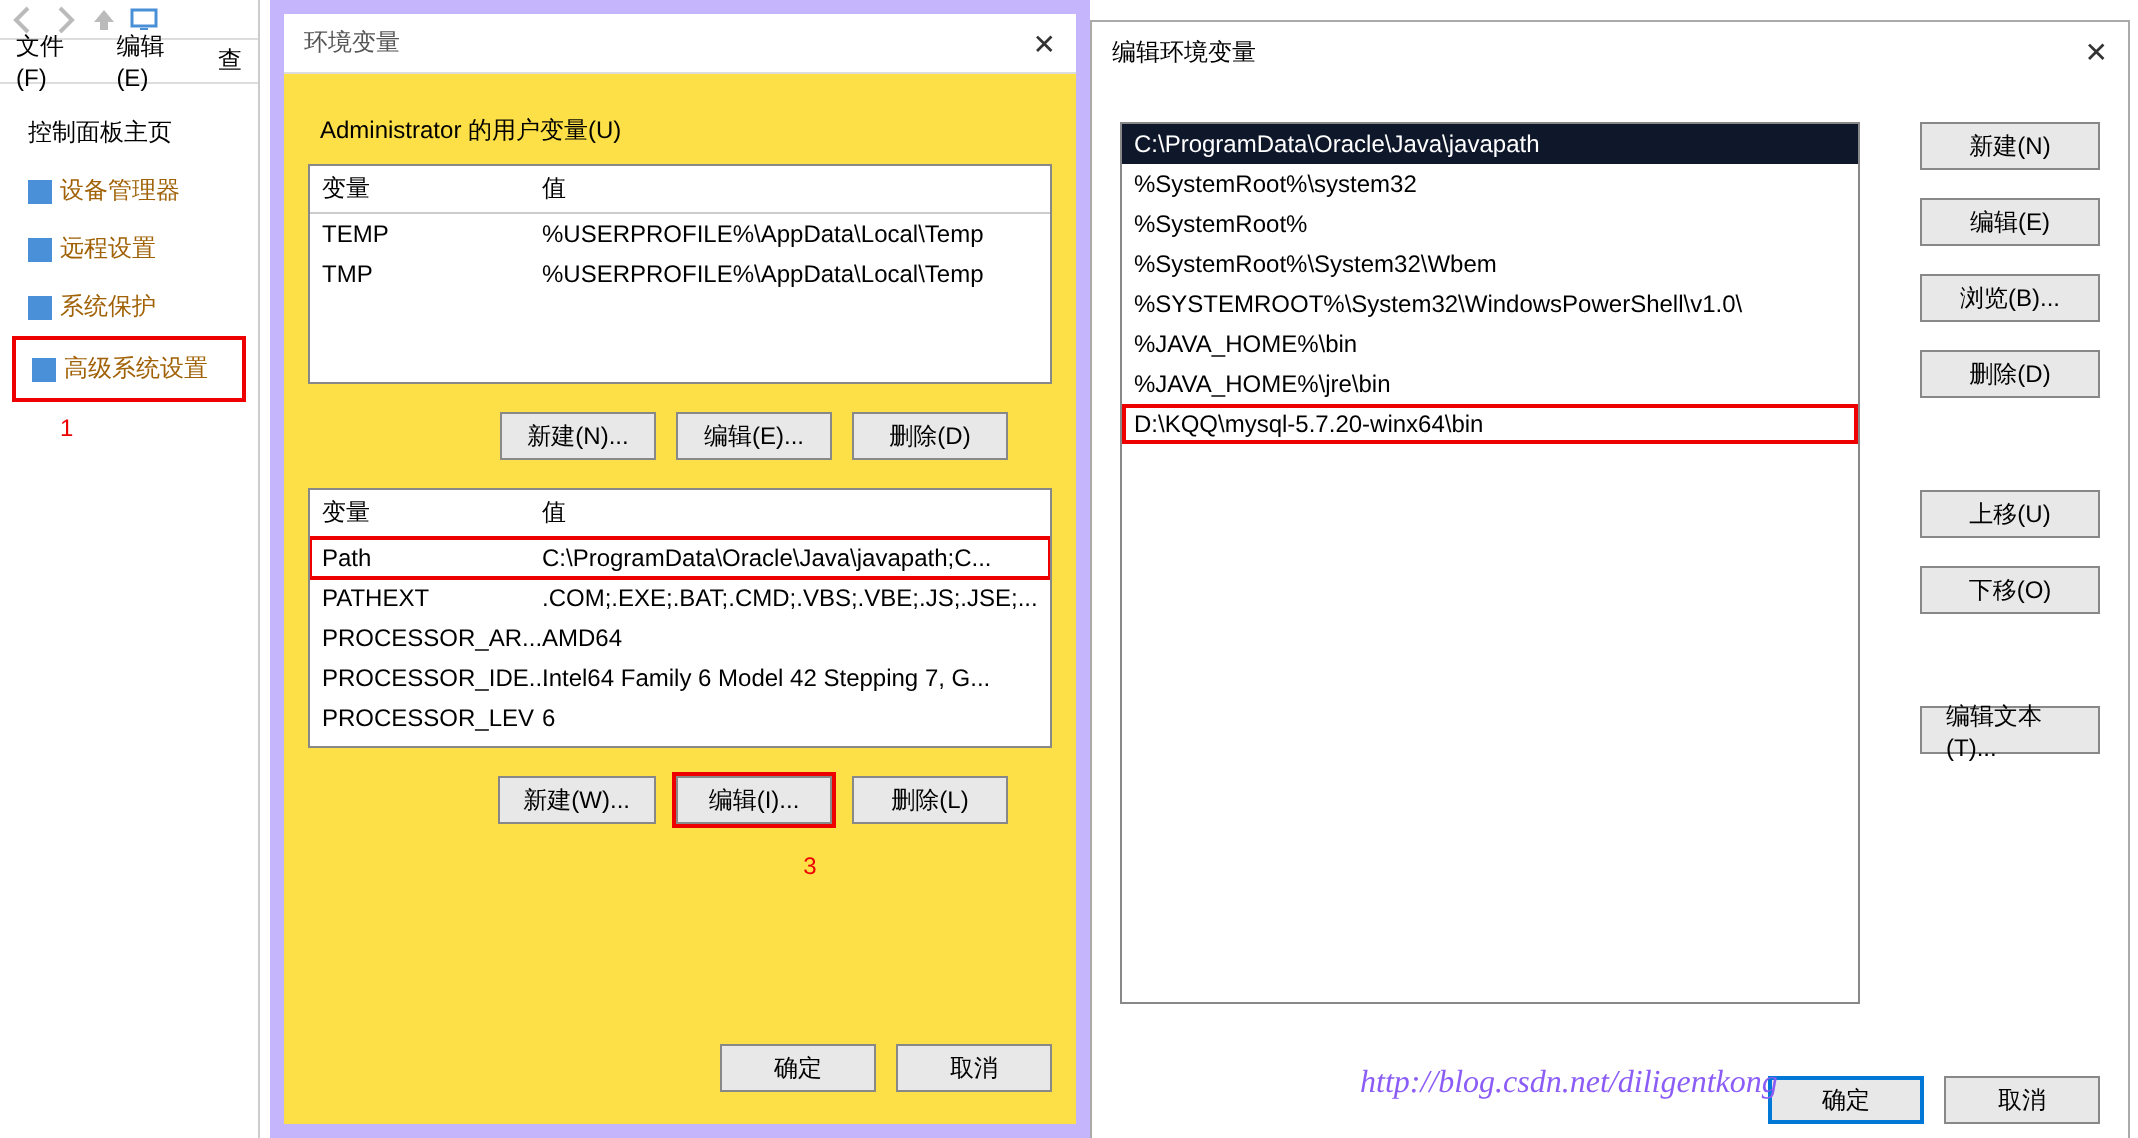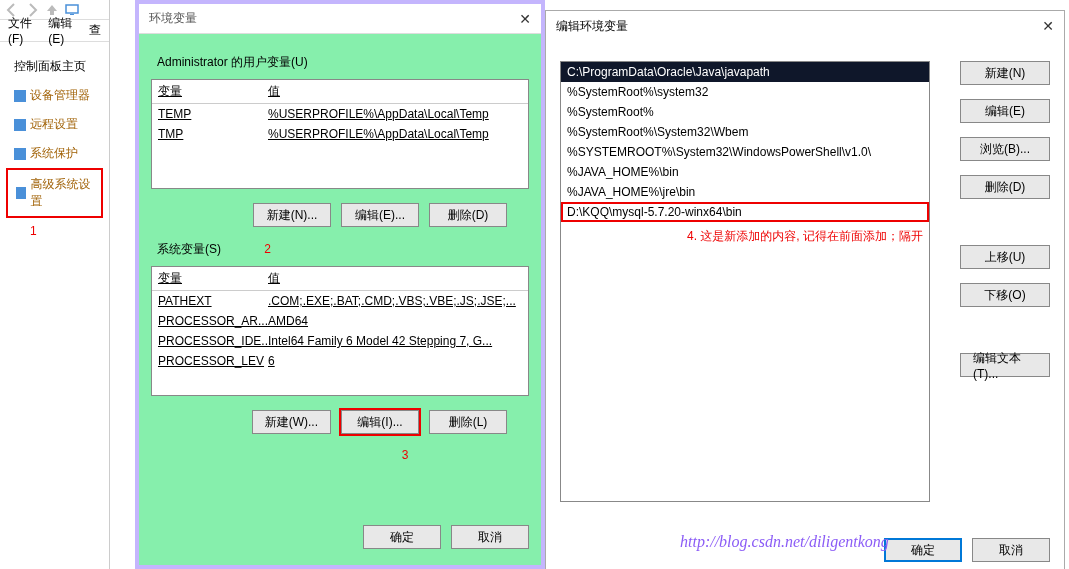--- a/index.html
+++ b/index.html
@@ -1,38 +1,38 @@
 <!DOCTYPE html>
 <html><head>
   <meta charset="utf-8">
   <style>
     * { box-sizing: border-box; margin: 0; padding: 0; }
     body { font-family: "Microsoft YaHei", "Segoe UI", sans-serif; font-size: 12px; background: #fff; color: #000; width: 1069px; height: 569px; overflow: hidden; position: relative; }
     
-    .explorer-bar { position: absolute; top: 0; left: 0; width: 110px; height: 569px; border-right: 1px solid #ccc; }
+    .explorer-bar { position: absolute; top: 0; left: 0; width: 130px; height: 569px; border-right: 1px solid #ccc; }
     .nav-icons { height: 20px; display: flex; align-items: center; padding: 2px 4px; gap: 4px; color: #888; border-bottom: 1px solid #ddd; }
     .nav-icons svg { width: 16px; height: 16px; }
     .menu-bar { height: 22px; display: flex; align-items: center; padding: 2px 4px; gap: 6px; border-bottom: 1px solid #ddd; }
     .menu-bar span { padding: 2px 4px; }
     .side-links { padding: 10px 6px; }
     .side-links .link { padding: 6px 8px; color: #a16207; display: flex; align-items: center; gap: 4px; }
     .side-links .link.plain { color: #000; }
     .side-links .link.highlighted { border: 2px solid #e00; }
     .side-links .icon-sq { width: 12px; height: 12px; background: #4a90d9; display: inline-block; }
     .num-red { color: #e00; padding-left: 24px; margin-top: 6px; }
     
-    .env-dialog { position: absolute; top: 0; left: 135px; width: 410px; height: 569px; background: #86efac; border: 4px solid #c4b5fd; }
+    .env-dialog { position: absolute; top: 0; left: 135px; width: 410px; height: 569px; background: #fde047; border: 7px solid #c4b5fd; }
     .env-title { height: 30px; display: flex; align-items: center; justify-content: space-between; padding: 0 10px; background: #fff; color: #555; border-bottom: 1px solid #ddd; }
     .close-x { font-size: 14px; color: #333; cursor: pointer; }
     
     .env-body { padding: 20px 12px; }
     .group-label { margin: 0 0 8px 6px; }
     .list-box { border: 1px solid #888; background: #fff; }
     .list-header { display: flex; background: #fff; border-bottom: 1px solid #ccc; }
-    .list-header .col, .list-row .col { padding: 3px 6px; text-decoration: underline; }
+    .list-header .col, .list-row .col { padding: 3px 6px; }
     .col.var { width: 110px; border-right: 1px solid transparent; }
     .col.val { flex: 1; }
     .list-rows { min-height: 50px; }
     .list-row { display: flex; }
     .list-row.hl { outline: 2px solid #e00; outline-offset: -1px; }
     .user-box { height: 110px; }
     .sys-box { height: 130px; overflow: hidden; }
     
     .btn-row { display: flex; justify-content: flex-end; gap: 10px; margin: 14px 22px; }
     .btn { min-width: 78px; height: 24px; border: 1px solid #888; background: #e8e8e8; display: flex; align-items: center; justify-content: center; cursor: pointer; padding: 0 12px; }
@@ -124,30 +124,30 @@
             <div class="col val">%USERPROFILE%\AppData\Local\Temp</div>
           </div>
       </div>
     </div>
     <div class="btn-row">
       <div class="btn">新建(N)...</div>
       <div class="btn">编辑(E)...</div>
       <div class="btn">删除(D)</div>
     </div>
 
-    <div class="group-label">
-      <span>系统变量(S)</span>
-      <div class="num-red" style="padding:0; display:inline; margin-left:40px;">2</div>
-    </div>
     <div class="list-box sys-box">
       <div class="list-header">
         <div class="col var">变量</div>
         <div class="col val">值</div>
       </div>
       <div class="list-rows">
+        <div class="list-row hl">
+            <div class="col var">Path</div>
+            <div class="col val">C:\ProgramData\Oracle\Java\javapath;C...</div>
+          </div>
         <div class="list-row">
             <div class="col var">PATHEXT</div>
             <div class="col val">.COM;.EXE;.BAT;.CMD;.VBS;.VBE;.JS;.JSE;...</div>
           </div>
         <div class="list-row">
             <div class="col var">PROCESSOR_AR...</div>
             <div class="col val">AMD64</div>
           </div>
         <div class="list-row">
             <div class="col var">PROCESSOR_IDE...</div>
@@ -181,21 +181,20 @@
     <div style="flex:1; display:flex; flex-direction:column;">
       <div class="path-list" style="flex:1;">
         <div class="path-row selected">C:\ProgramData\Oracle\Java\javapath</div>
         <div class="path-row">%SystemRoot%\system32</div>
         <div class="path-row">%SystemRoot%</div>
         <div class="path-row">%SystemRoot%\System32\Wbem</div>
         <div class="path-row">%SYSTEMROOT%\System32\WindowsPowerShell\v1.0\</div>
         <div class="path-row">%JAVA_HOME%\bin</div>
         <div class="path-row">%JAVA_HOME%\jre\bin</div>
         <div class="path-row newly">D:\KQQ\mysql-5.7.20-winx64\bin</div>
-        <div class="annotation">4. 这是新添加的内容, 记得在前面添加；隔开</div>
       </div>
     </div>
     <div class="side-btns">
       <div class="btn">新建(N)</div>
       <div class="btn">编辑(E)</div>
       <div class="btn">浏览(B)...</div>
       <div class="btn">删除(D)</div>
       <div style="height:18px;"></div>
       <div class="btn">上移(U)</div>
       <div class="btn">下移(O)</div>

